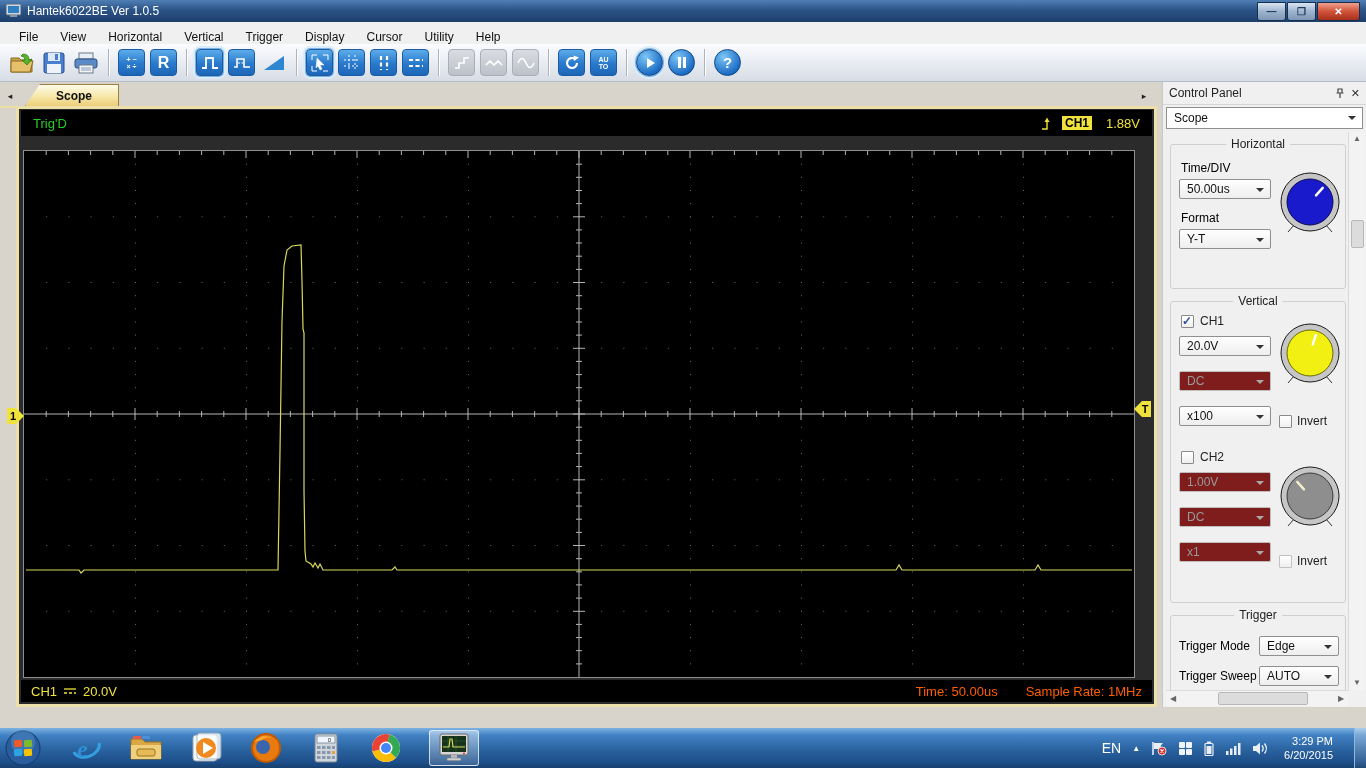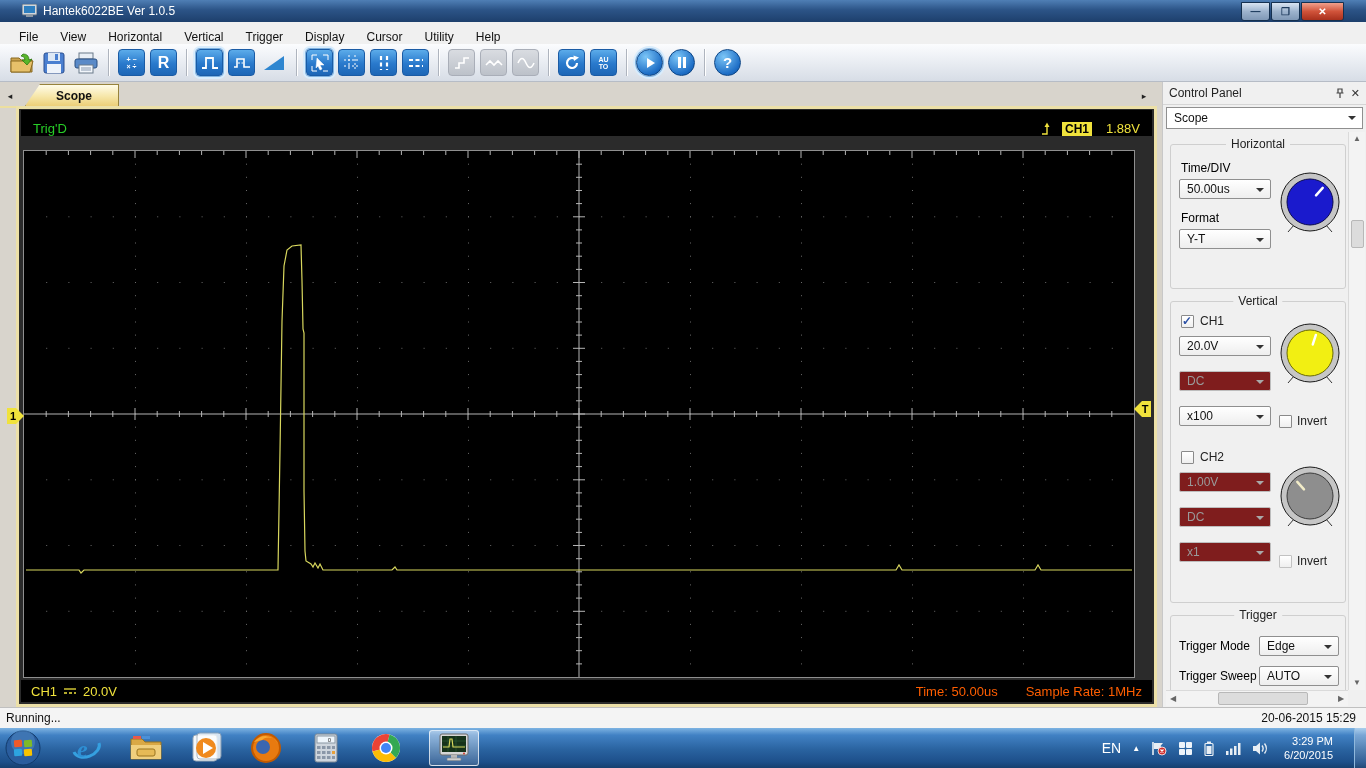--- a/index.html
+++ b/index.html
@@ -2,21 +2,21 @@
 <html><head>
 <meta charset="utf-8">
 <style>
   html,body{margin:0;padding:0;background:#000;}
   .screen{position:relative;width:1366px;height:768px;overflow:hidden;
     font-family:"Liberation Sans",sans-serif;background:#d8d4cc;font-size:12px;}
 
   
   .titlebar{position:absolute;top:0;left:0;width:1366px;height:22px;
     background:linear-gradient(#4f7fb5,#2c5487 45%,#1d3f6c);
-    display:flex;align-items:center;color:#fff;padding:0 22px;box-sizing:border-box;gap:6px;}
+    display:flex;align-items:center;color:#fff;padding:0 6px;box-sizing:border-box;gap:6px;}
   .title-ic{width:15px;height:14px;}
   .winbtns{margin-left:auto;display:flex;gap:1px;}
   .winbtn{width:27px;height:17px;border:1px solid #15304f;border-radius:0 0 3px 3px;
     background:linear-gradient(#d9e4f2,#9db3cd 50%,#7f98b6);color:#1d3a5c;
     display:flex;align-items:center;justify-content:center;font-size:10px;font-weight:bold;}
   .winbtn.close{width:41px;background:linear-gradient(#f0a08c,#d0533a 50%,#a8301c);color:#fff;}
 
   
   .menubar{position:absolute;top:22px;left:0;width:1366px;height:22px;background:#f0f0f0;
     display:flex;align-items:center;padding-left:8px;box-sizing:border-box;}
@@ -41,21 +41,21 @@
   .tab-arr{width:14px;height:16px;margin:0 2px 2px 3px;font-size:9px;color:#222;
     display:flex;align-items:center;justify-content:center;}
   .tab{margin-left:6px;height:21px;padding:0 26px 0 30px;display:flex;align-items:center;
     font-weight:bold;color:#111;background:linear-gradient(#fffce9,#f6e6a8 55%,#eccf78);
     border:1px solid #97833c;border-bottom:none;clip-path:polygon(15px 0,100% 0,100% 100%,0 100%);}
   .tab-arr.right{margin-left:auto;margin-right:6px;}
 
   
   .scope{position:absolute;top:106px;left:16px;width:1141px;height:601px;box-sizing:border-box;
     background:#2b2b2b;border:3px solid #ece0a8;}
-  .sc-topbar{height:26px;margin:1px 2px 0 2px;background:#000;display:flex;align-items:flex-end;
+  .sc-topbar{height:26px;margin:1px 2px 0 2px;background:#000;display:flex;align-items:center;
     padding:0 12px;color:#f0e23c;font-size:13px;}
   .trigd{color:#27cd27;}
   .sc-topright{margin-left:auto;display:flex;align-items:center;gap:8px;}
   .chbadge{background:#f0e23c;color:#000;padding:0 3px;font-weight:bold;font-size:12px;}
   .triglevel{margin-left:6px;}
   .disp{position:relative;width:1110px;height:526px;margin:14px 0 0 4px;background:#000;border:1px solid #8f8f8f;}
   .disp svg{position:absolute;left:0;top:0;}
   .marker{position:absolute;width:17px;height:16px;background:#f0e23c;color:#000;font-size:11px;
     font-weight:bold;display:flex;align-items:center;justify-content:center;z-index:3;}
   .marker.mleft{left:-17px;top:257px;clip-path:polygon(0 0,9px 0,100% 50%,9px 100%,0 100%);padding-right:5px;box-sizing:border-box;}
@@ -450,24 +450,20 @@
       <div class="vthumb"></div>
       <div class="sarr" style="bottom:0;">▼</div>
     </div>
     <div class="hscroll">
       <div class="harr">◀</div>
       <div class="hthumb"></div>
       <div class="harr" style="margin-left:auto;">▶</div>
     </div>
   </div>
 
-  <div class="statusbar">
-    <span>Running...</span>
-    <span class="right">20-06-2015 15:29</span>
-  </div>
 
   <div class="taskbar">
     <svg class="orb" viewBox="0 0 38 38">
       <circle cx="19" cy="19" r="17" fill="#2a5d9e" stroke="#123a6a"></circle>
       <circle cx="19" cy="13" r="12" fill="#4f88c4" opacity="0.55"></circle>
       <rect x="10" y="11" width="8" height="7" rx="1" fill="#ef5a2a" transform="rotate(-4 14 14)"></rect>
       <rect x="20" y="11" width="8" height="7" rx="1" fill="#7fba28" transform="rotate(-4 24 14)"></rect>
       <rect x="10" y="20" width="8" height="7" rx="1" fill="#2da4e0" transform="rotate(-4 14 23)"></rect>
       <rect x="20" y="20" width="8" height="7" rx="1" fill="#f8c300" transform="rotate(-4 24 23)"></rect>
     </svg>

